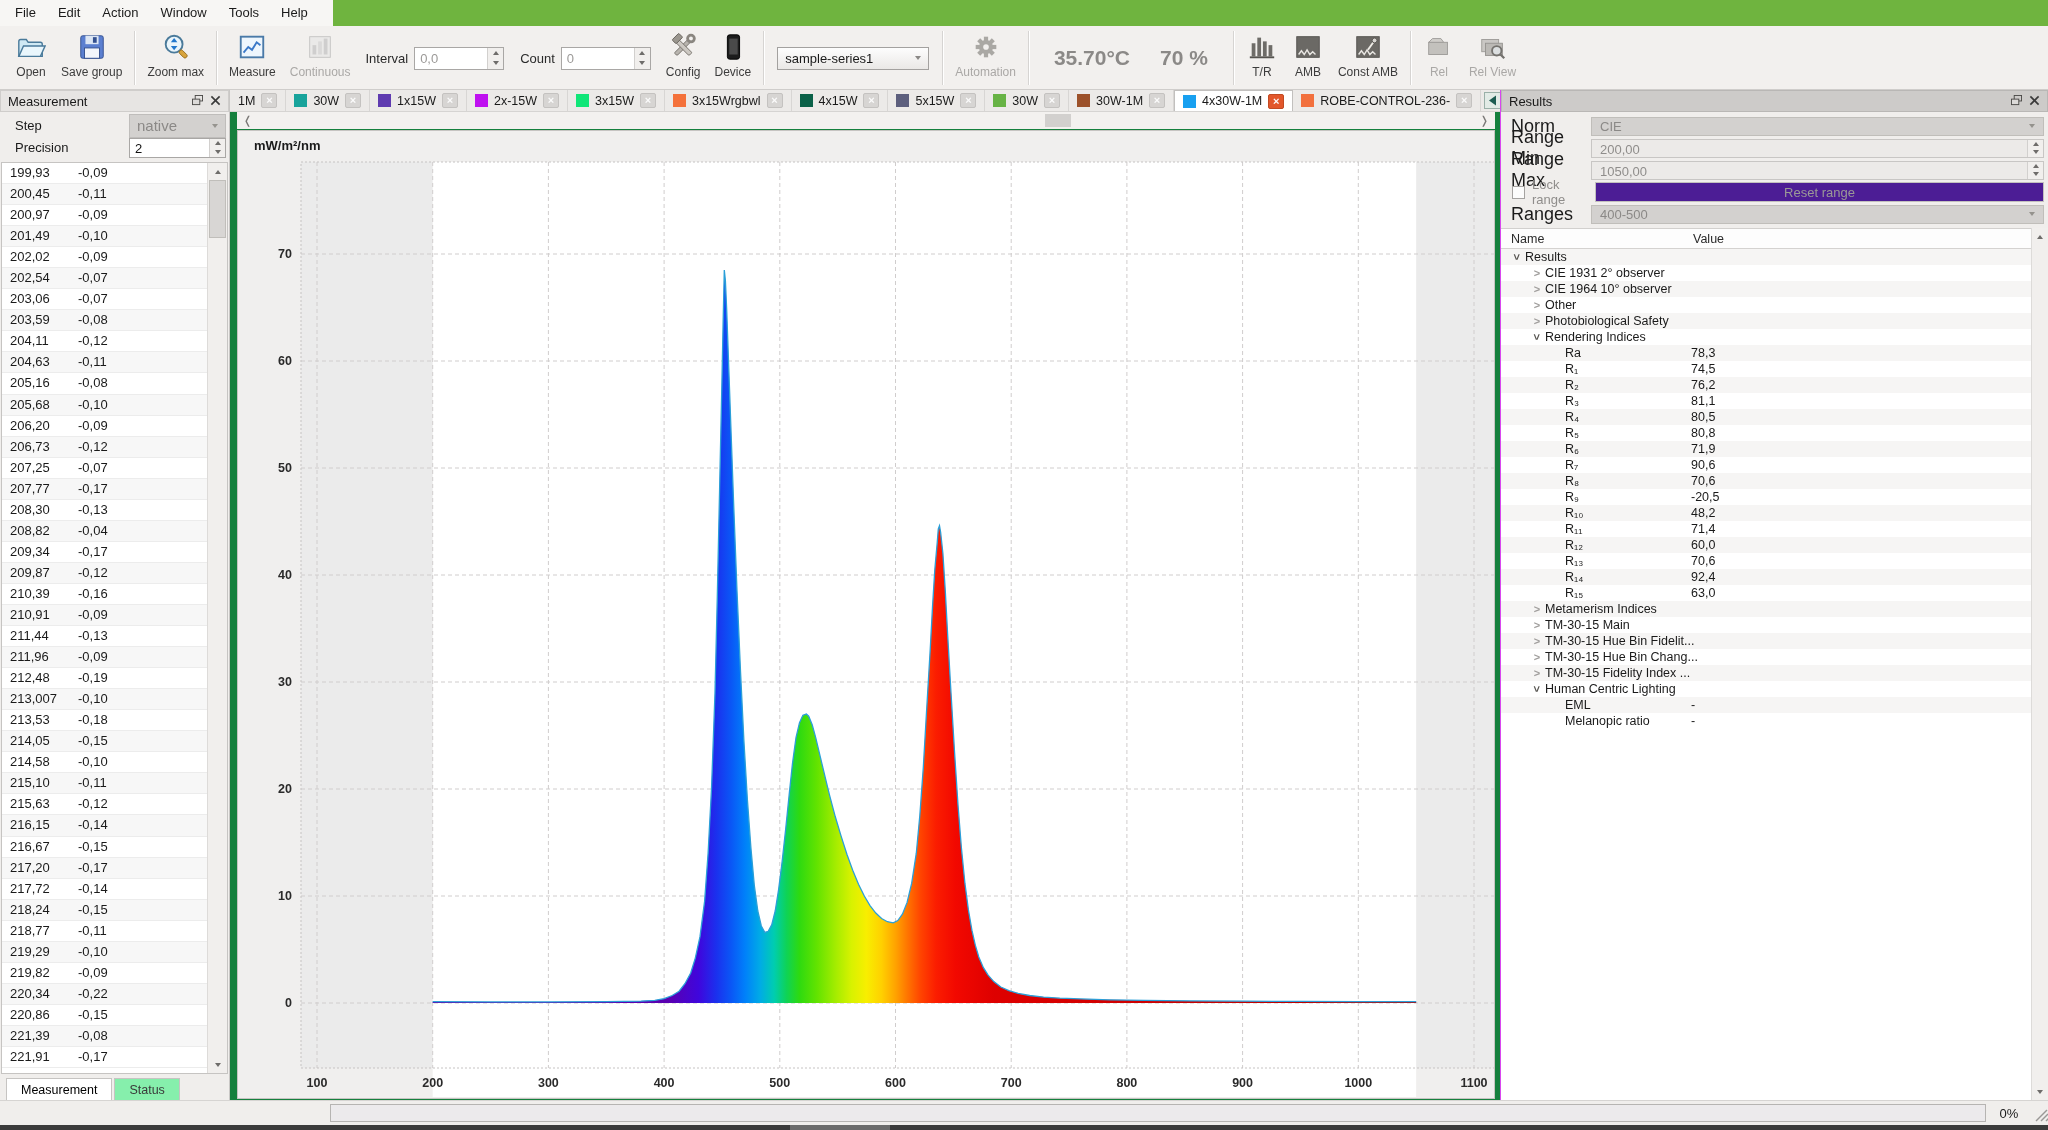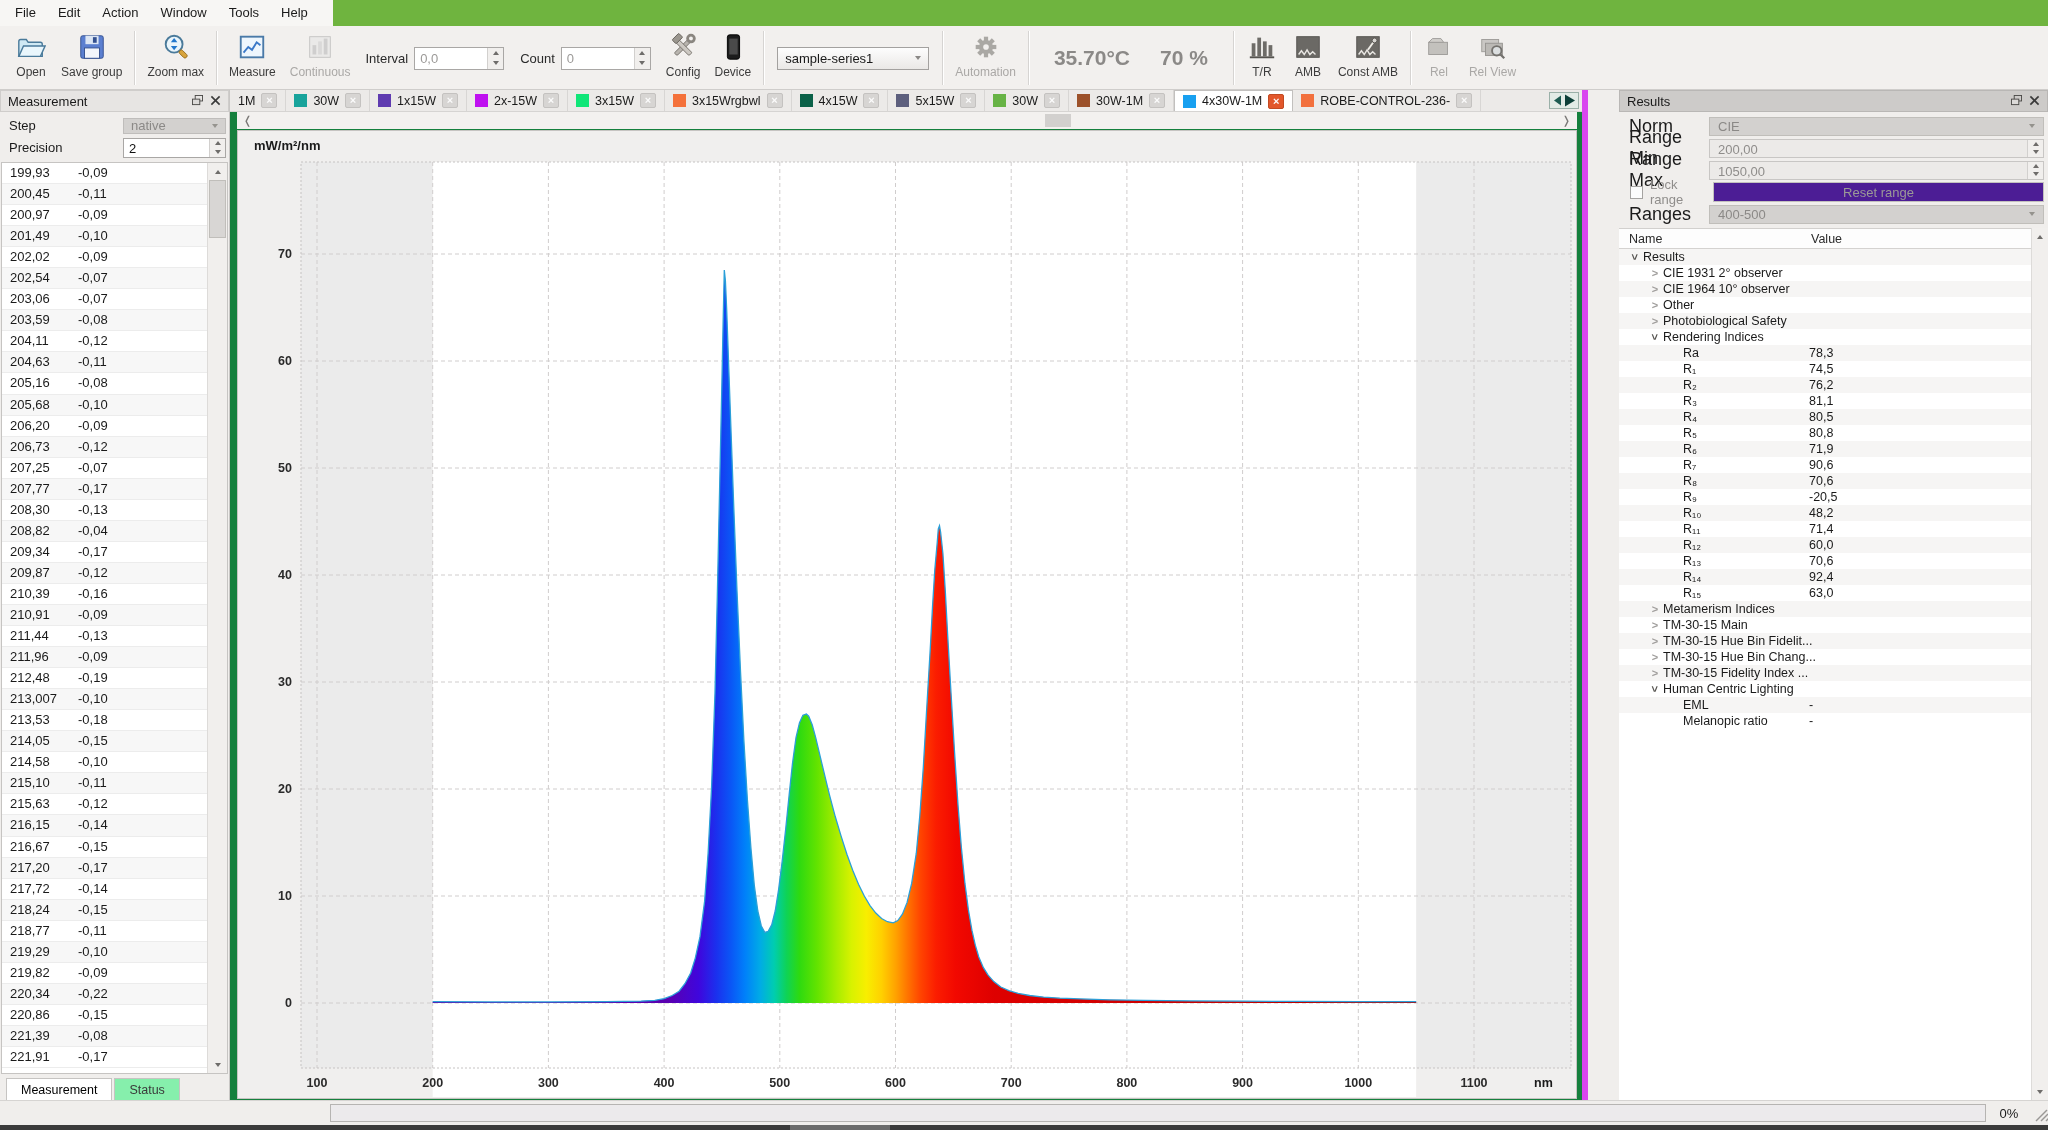--- a/index.html
+++ b/index.html
@@ -28,32 +28,32 @@
   .tri-up { width:0;height:0;border-left:3px solid transparent;border-right:3px solid transparent;border-bottom:4px solid #6e6c6a; }
   .tri-dn { width:0;height:0;border-left:3px solid transparent;border-right:3px solid transparent;border-top:4px solid #6e6c6a; }
   .combo { width:152px; height:23px; margin:0 8px; background:linear-gradient(#fdfdfd,#eae8e6); border:1px solid #a3a19f; display:flex; align-items:center; padding:0 7px; font-size:13px; align-self:center; }
   .combo .tri-dn { margin-left:auto; border-top-color:#8a8886; }
   .readout { display:flex; align-items:center; gap:30px; padding:0 20px; font-size:21px; font-weight:bold; color:#8b8987; white-space:nowrap; }
 
   
   .main { display:flex; height:1010px; }
   .ldock { width:230px; display:flex; flex-direction:column; background:#f0eeec; border-right:1px solid #c9c7c5; }
   .center { flex:1; display:flex; flex-direction:column; background:#15803d; min-width:0; }
-  .rdock { width:466px; display:flex; flex-direction:column; background:#f0eeec; border-left:6px solid #d946ef;padding-left:31px; }
+  .rdock { width:548px; display:flex; flex-direction:column; background:#f0eeec; border-left:1px solid #d946ef; }
 
   .panel-title { height:22px; display:flex; align-items:center; padding:0 7px; font-size:13px; }
   .ldock .panel-title { background:#e7e5e3; border:1px solid #cfcdcb; }
   .rdock .panel-title { background:#cdcbc9; border:1px solid #b9b7b5; }
   .pt-icons { margin-left:auto; display:flex; gap:7px; align-items:center; }
 
   
-  .lform { padding:3px 1px 2px 1px; display:flex; flex-direction:column; gap:1px; }
+  .lform { padding:3px 1px 2px 7px; display:flex; flex-direction:column; gap:1px; }
   .frow { height:21px; display:flex; align-items:center; }
   .frow .flabel { width:122px; padding-left:8px; font-size:13px; }
-  .ctl-combo-dis { flex:1; height:16px; margin-right:2px; background:#d3d1cf; border:1px solid #bfbdbb; color:#8b8987; display:flex; align-items:center; padding:0 7px; font-size:13px; }
+  .ctl-combo-dis { flex:1; height:24px; margin-right:2px; background:#d3d1cf; border:1px solid #bfbdbb; color:#8b8987; display:flex; align-items:center; padding:0 7px; font-size:15px; }
   .ctl-combo-dis .tri-dn { margin-left:auto; border-top-color:#96948f; }
   .ctl-spin { flex:1; height:20px; margin-right:2px; background:#fff; border:1px solid #a9a7a5; display:flex; }
   .ctl-spin .sval { flex:1; padding:2px 5px 0 5px; font-size:13px; color:#111; }
 
   .mtable { flex:1; margin:2px 1px 0 1px; background:#fff; border:1px solid #c6c4c2; display:flex; overflow:hidden; }
   .mrows { flex:1; }
   .mrow { height:21.05px; display:flex; border-bottom:1px solid #ececec; font-size:13px; }
   .mrow:nth-child(even) { background:#f7f7f7; }
   .mrow .c1 { width:64px; padding:2px 0 0 8px; }
   .mrow .c2 { padding:2px 0 0 12px; }

